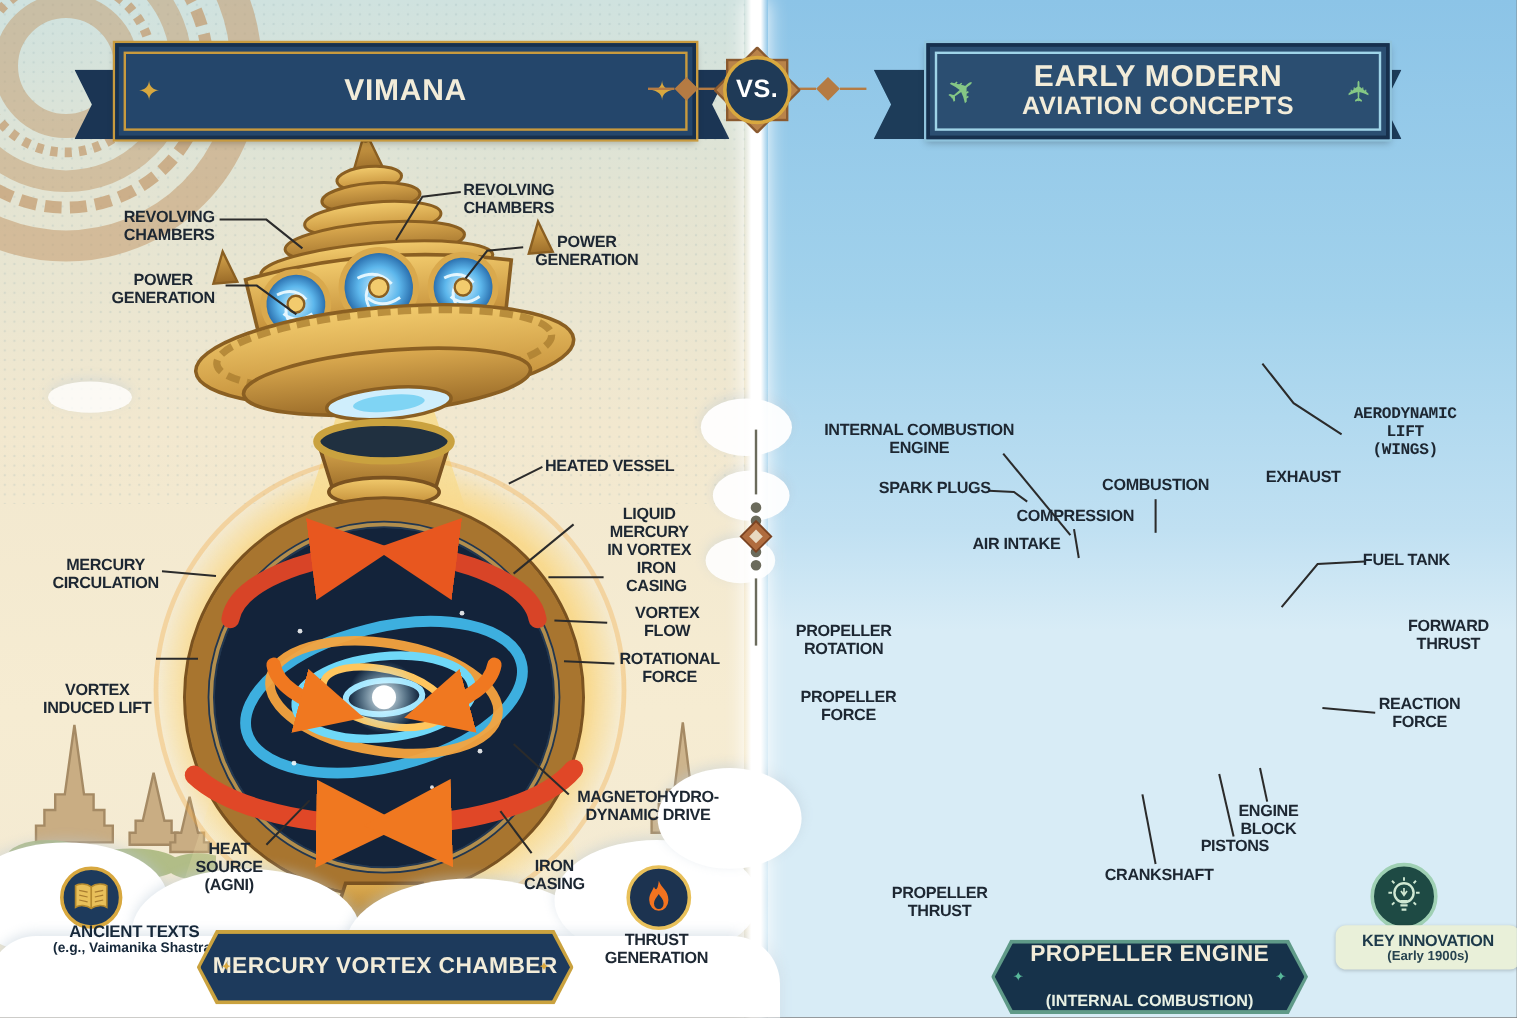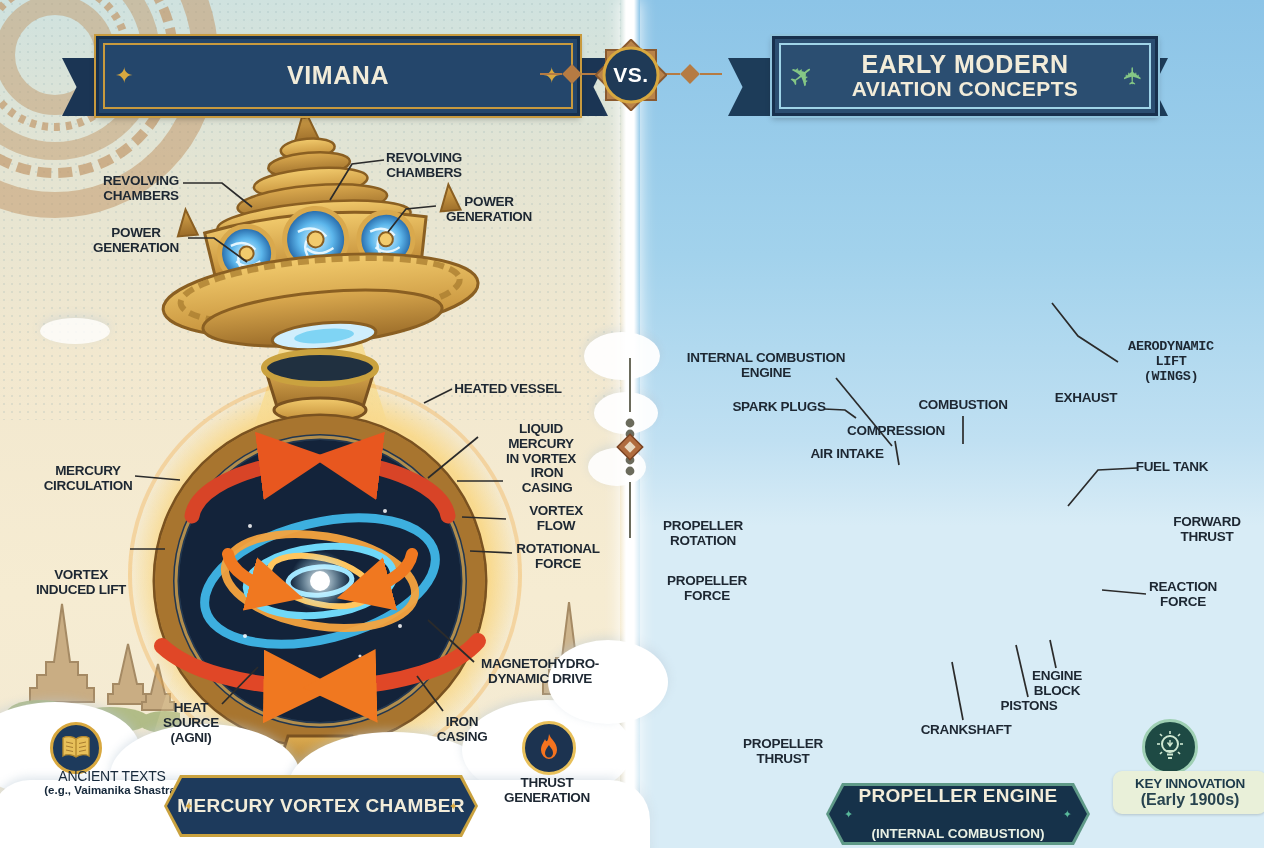--- a/index.html
+++ b/index.html
@@ -52,23 +52,23 @@
   .hexb .t2{color:#e8f0e4;font-weight:bold;font-size:13.5px;line-height:1.15;}
   .hex-diamond{position:absolute;top:50%;transform:translateY(-50%);font-size:11px;z-index:2;}
   
   .badge{position:absolute;border-radius:50%;z-index:26;display:flex;align-items:center;justify-content:center;}
   .badge-book{left:50px;top:722px;width:46px;height:46px;background:#1d3a5c;border:3px solid #d8a83f;}
   .badge-flame{left:522px;top:721px;width:48px;height:48px;background:#1c3350;border:3px solid #e8c05a;}
   .badge-bulb{left:1142px;top:719px;width:50px;height:50px;background:#1e4a44;border:3px solid #9fd0b4;}
   .key-box{position:absolute;left:1113px;top:771px;width:126px;z-index:30;background:#e9f0d9;
     border-radius:9px;padding:5px 14px;text-align:center;box-shadow:0 1px 3px rgba(0,0,0,.18);}
   .key-box .k1{font-weight:bold;font-size:13.5px;color:#1d3a4a;letter-spacing:-.3px;}
-  .key-box .k2{font-weight:bold;font-size:16px;color:#27434f;}
+  .key-box .k2{font-weight:bold;font-size:11px;color:#27434f;}
   .ancient{position:absolute;left:18px;top:768px;width:188px;text-align:center;z-index:26;}
-  .ancient .a1{font-weight:normal;font-size:14px;color:#16283a;letter-spacing:-.2px;}
+  .ancient .a1{font-weight:bold;font-size:14px;color:#16283a;letter-spacing:-.2px;}
   .ancient .a2{font-weight:bold;font-size:11.5px;color:#16283a;}
   
   .mandala{position:absolute;left:-75px;top:-75px;z-index:2;}
   .temples-l{position:absolute;left:0;top:552px;z-index:3;}
   .temple-r{position:absolute;left:525px;top:582px;z-index:3;}
   .beam{position:absolute;left:135px;top:316px;width:370px;height:474px;z-index:4;
     clip-path:polygon(42% 0,59% 0,100% 100%,0 100%);
     background:linear-gradient(180deg,rgba(247,219,140,.95),rgba(250,233,180,.55) 55%,rgba(250,233,180,0));}
   .vimana{position:absolute;left:150px;top:106px;z-index:6;transform:rotate(-5deg);}
   .glow{position:absolute;left:128px;top:378px;width:386px;height:386px;border-radius:50%;z-index:5;

